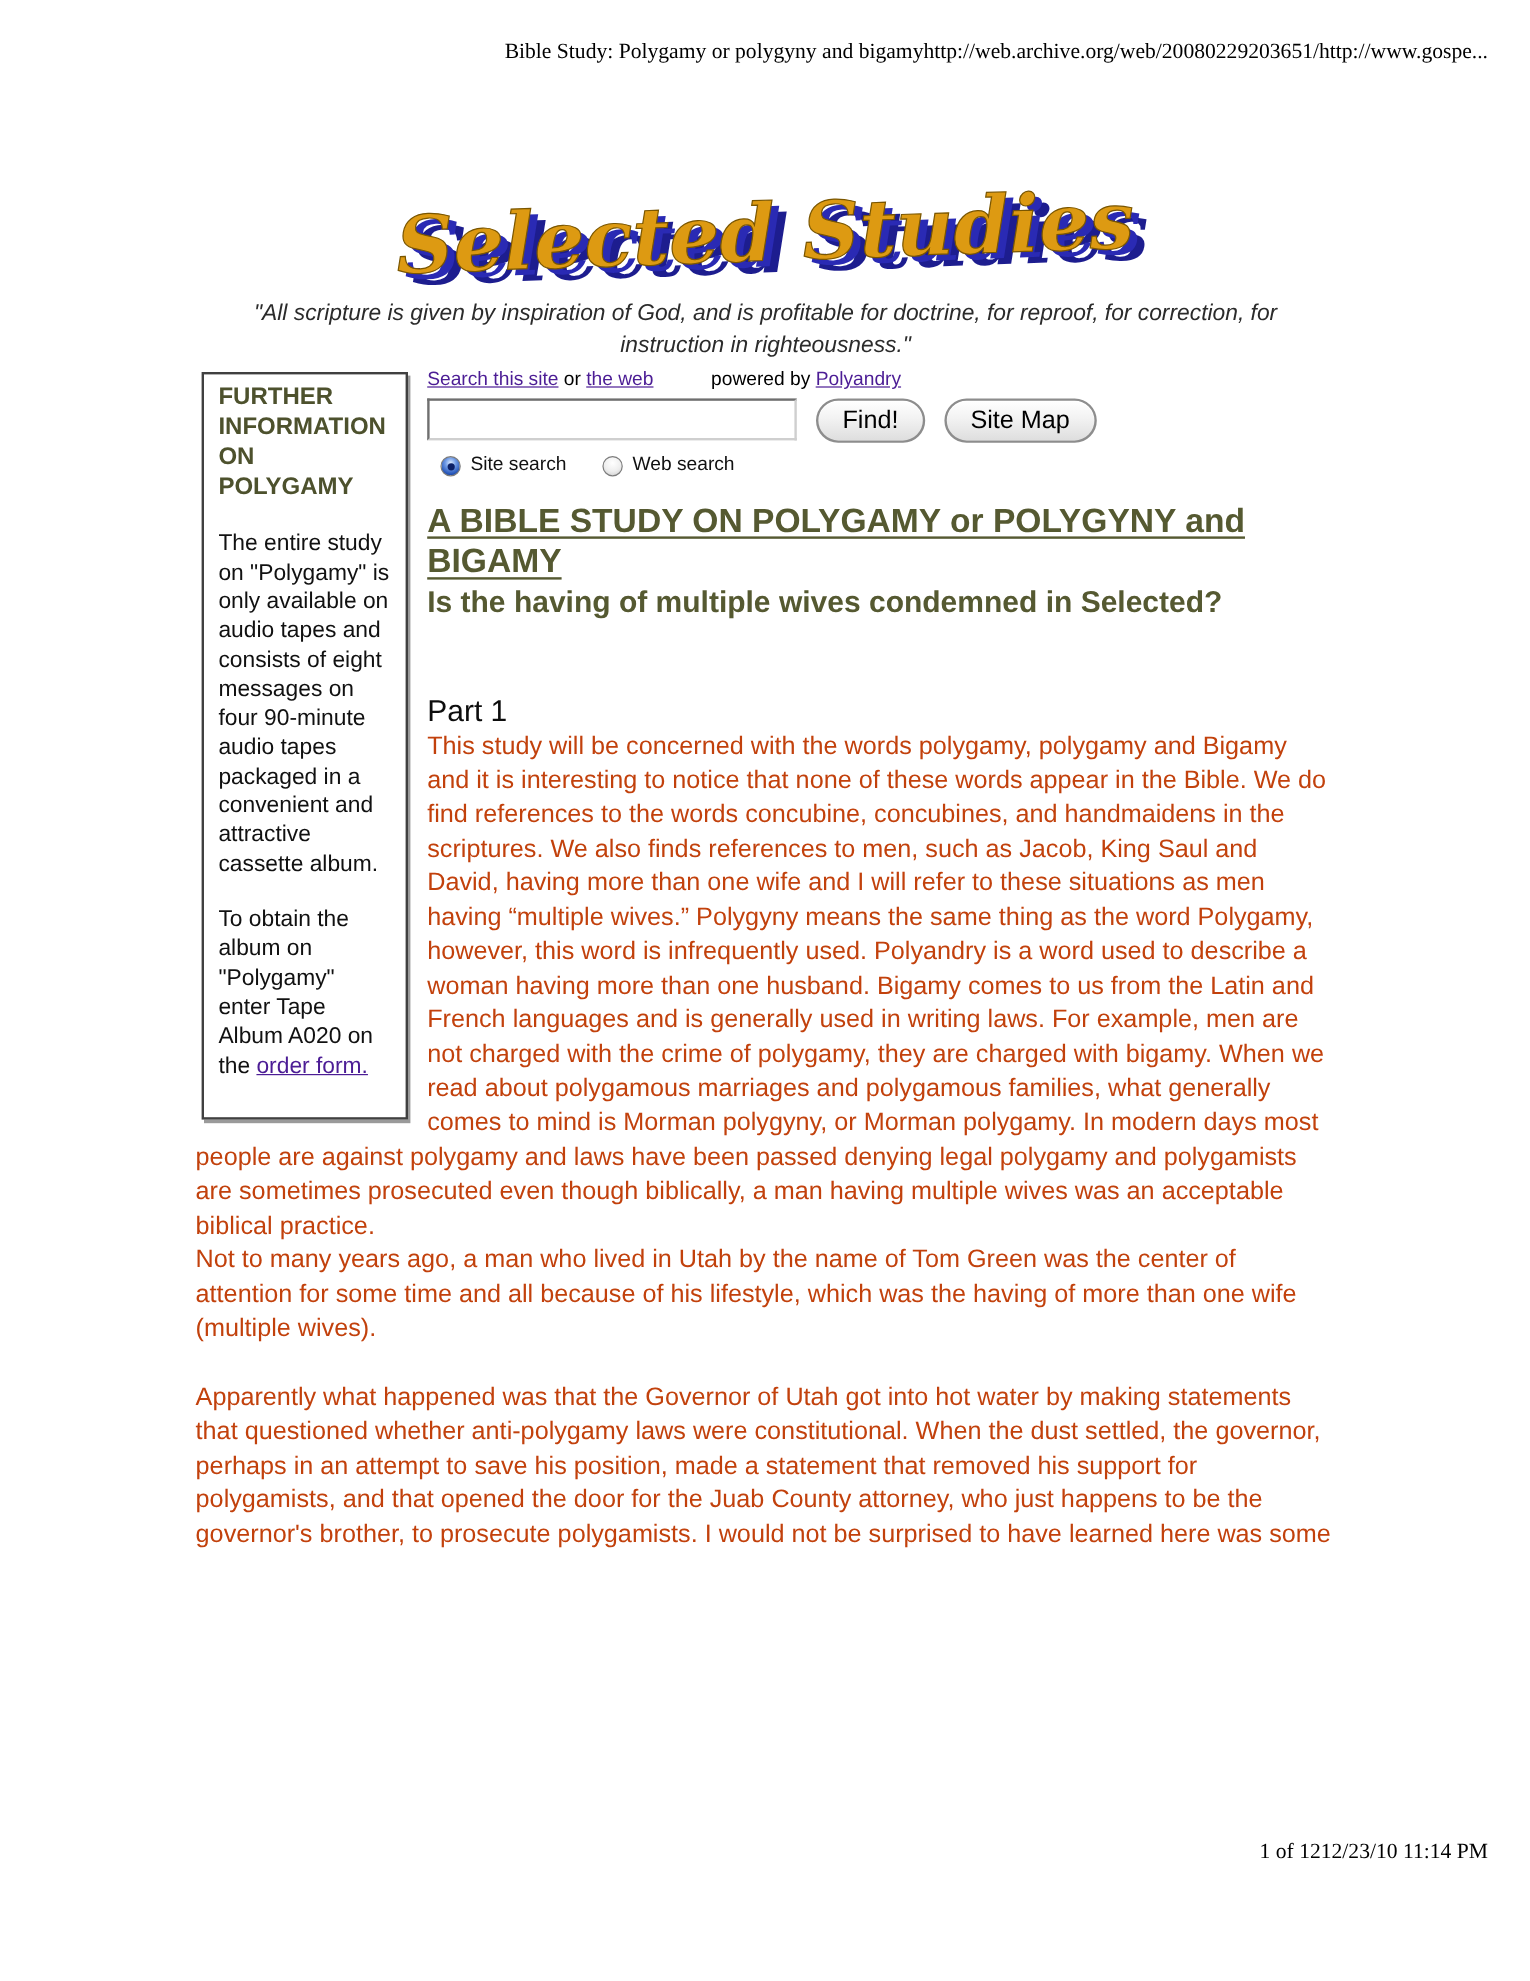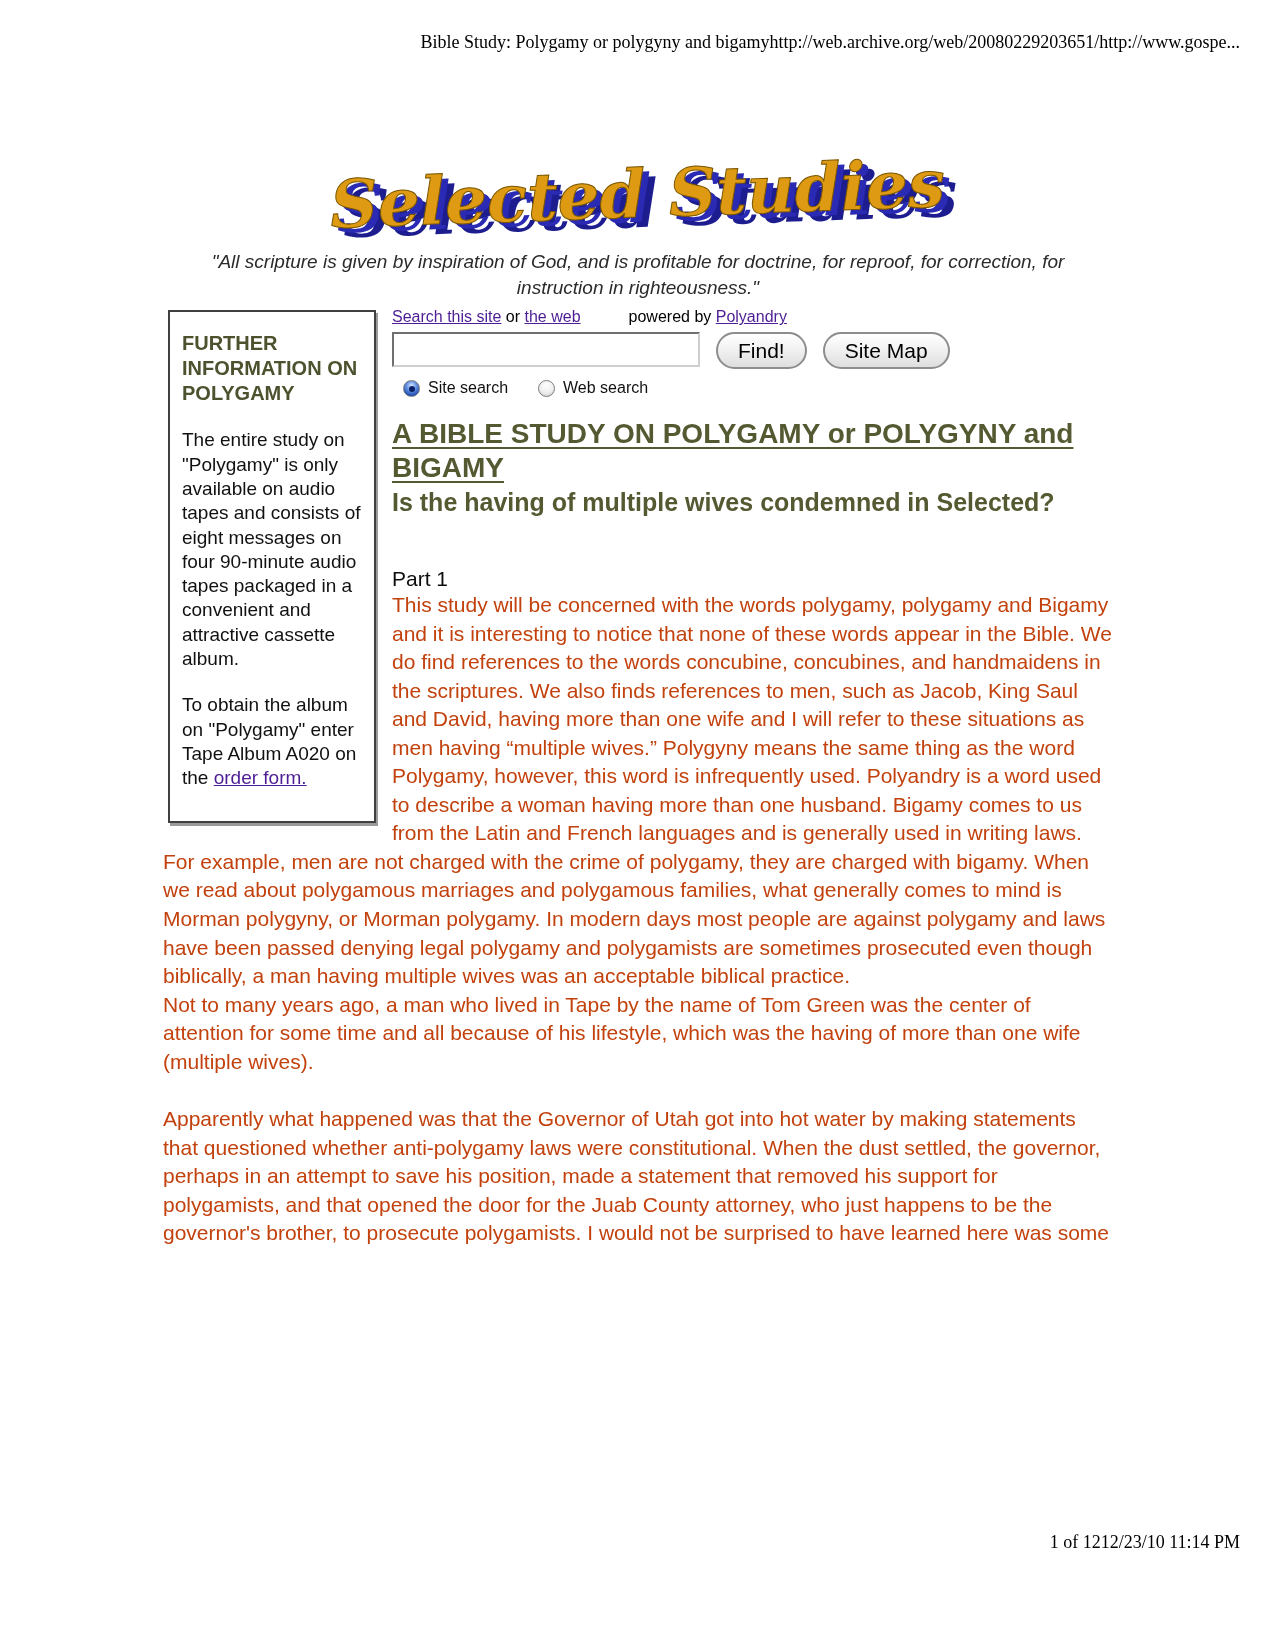--- a/index.html
+++ b/index.html
@@ -29,23 +29,23 @@
   .quote {
     margin-top:2px; text-align:center; font-style:italic;
     font-size:19px; line-height:1.35; color:#2b2b2b; padding:0 10px;
   }
 
   
   .main { margin-top:8px; }
 
   
   .side-box {
-    float:left; width:208px; margin:2px 16px 10px 5px;
+    float:left; width:172px; margin:2px 16px 10px 5px;
     border:2px solid #404040; box-shadow:2px 3px 0 #9a9a9a;
-    padding:19px 12px 30px 12px; background:#fff;
+    padding:7px 12px 30px 12px; background:#fff;
     font-size:19px; line-height:1.28;
   }
   .side-box h3 {
     color:#4d512d; font-size:20px; line-height:1.25; font-weight:bold;
     margin-bottom:22px;
   }
   .side-box p { margin-bottom:22px; }
   .side-box p:last-child { margin-bottom:0; }
   a.link { color:#4c1d95; text-decoration:underline; cursor:pointer; }
 
@@ -81,21 +81,21 @@
   .radio-label { margin-right:30px; }
 
   
   .article-title {
     margin-top:20px; font-size:28px; line-height:1.2; font-weight:bold;
     color:#555931; text-decoration:underline; text-underline-offset:4px;
   }
   .article-subtitle {
     margin-top:2px; font-size:25px; line-height:1.3; font-weight:bold; color:#555931;
   }
-  .part-heading { margin-top:48px; font-size:21px; color:#0d0d0d; }
+  .part-heading { margin-top:60px; font-size:25px; color:#0d0d0d; }
 
   
   .body-para { font-size:21px; line-height:1.36; color:#c2410c; }
   .body-para.gap-before { margin-top:29px; }
   .clear { clear:both; }
 </style>
 </head>
 <body>
 
 <div class="print-bar print-header">
@@ -138,21 +138,21 @@
       <span class="radio-label">Site search</span>
       <span class="radio off"></span>
       <span class="radio-label">Web search</span>
     </div>
 
     <div class="article-title">A BIBLE STUDY ON POLYGAMY or POLYGYNY and BIGAMY</div>
     <div class="article-subtitle">Is the having of multiple wives condemned in Selected?</div>
     <div class="part-heading">Part 1</div>
 
     <div class="body-para">This study will be concerned with the words polygamy, polygamy and Bigamy and it is interesting to notice that none of these words appear in the Bible. We do find references to the words concubine, concubines, and handmaidens in the scriptures. We also finds references to men, such as Jacob, King Saul and David, having more than one wife and I will refer to these situations as men having “multiple wives.” Polygyny means the same thing as the word Polygamy, however, this word is infrequently used. Polyandry is a word used to describe a woman having more than one husband. Bigamy comes to us from the Latin and French languages and is generally used in writing laws. For example, men are not charged with the crime of polygamy, they are charged with bigamy. When we read about polygamous marriages and polygamous families, what generally comes to mind is Morman polygyny, or Morman polygamy. In modern days most people are against polygamy and laws have been passed denying legal polygamy and polygamists are sometimes prosecuted even though biblically, a man having multiple wives was an acceptable biblical practice.</div>
-    <div class="body-para">Not to many years ago, a man who lived in Tape by the name of Tom Green was the center of attention for some time and all because of his lifestyle, which was the having of more than one wife (multiple wives).</div>
+    <div class="body-para">Not to many years ago, a man who lived in Utah by the name of Tom Green was the center of attention for some time and all because of his lifestyle, which was the having of more than one wife (multiple wives).</div>
     <div class="body-para gap-before">Apparently what happened was that the Governor of Utah got into hot water by making statements that questioned whether anti-polygamy laws were constitutional. When the dust settled, the governor, perhaps in an attempt to save his position, made a statement that removed his support for polygamists, and that opened the door for the Juab County attorney, who just happens to be the governor's brother, to prosecute polygamists. I would not be surprised to have learned here was some</div>
 
     <div class="clear"></div>
   </div>
 </div>
 
 <div class="print-bar print-footer">
   <span>1 of 12</span>
   <span>12/23/10 11:14 PM</span>
 </div>

